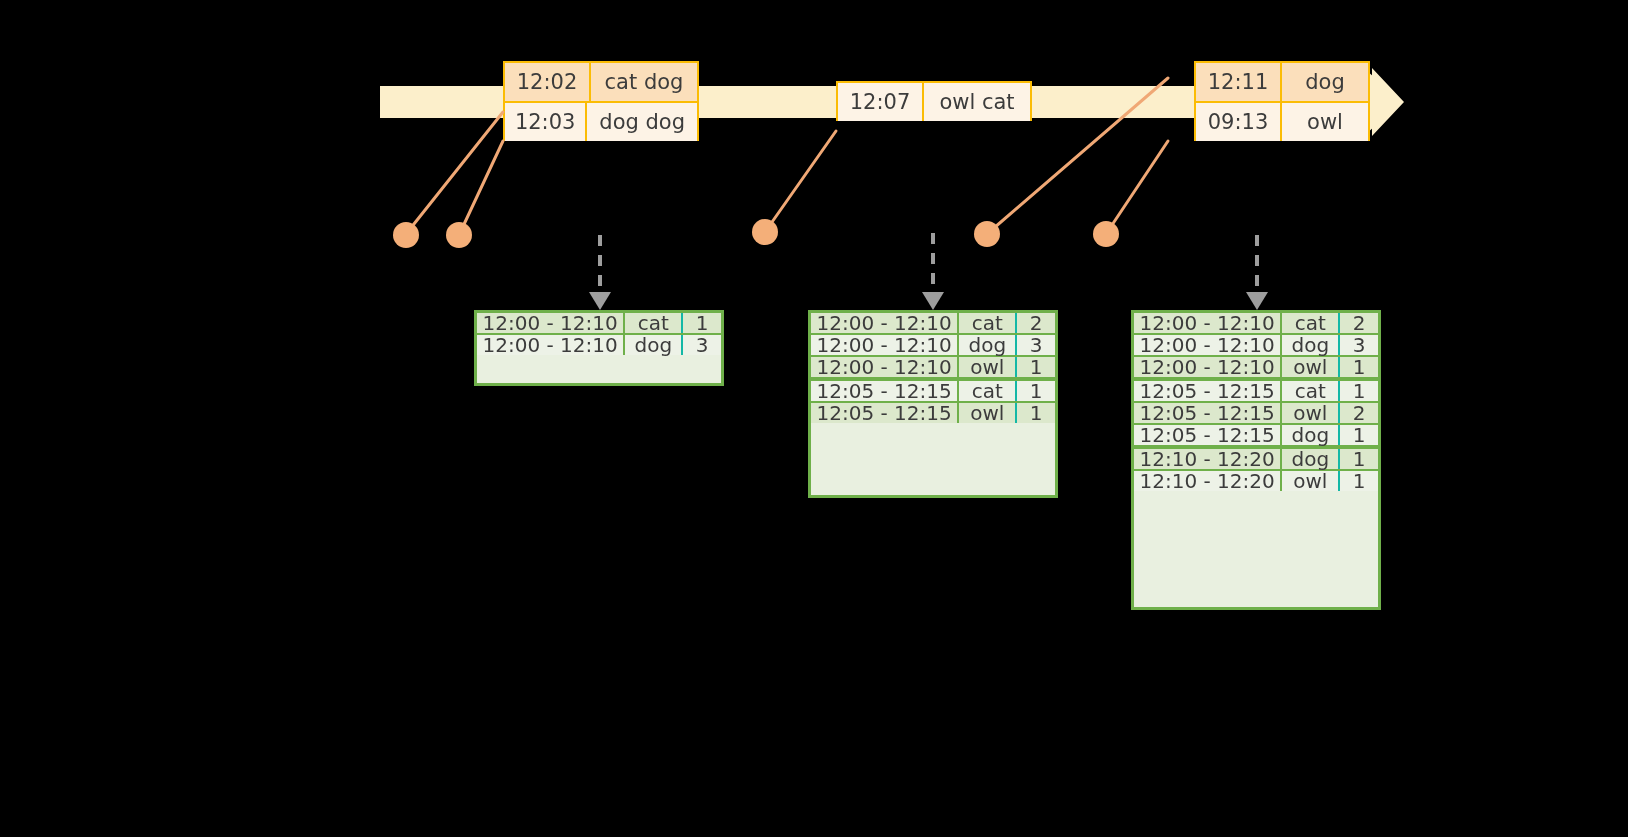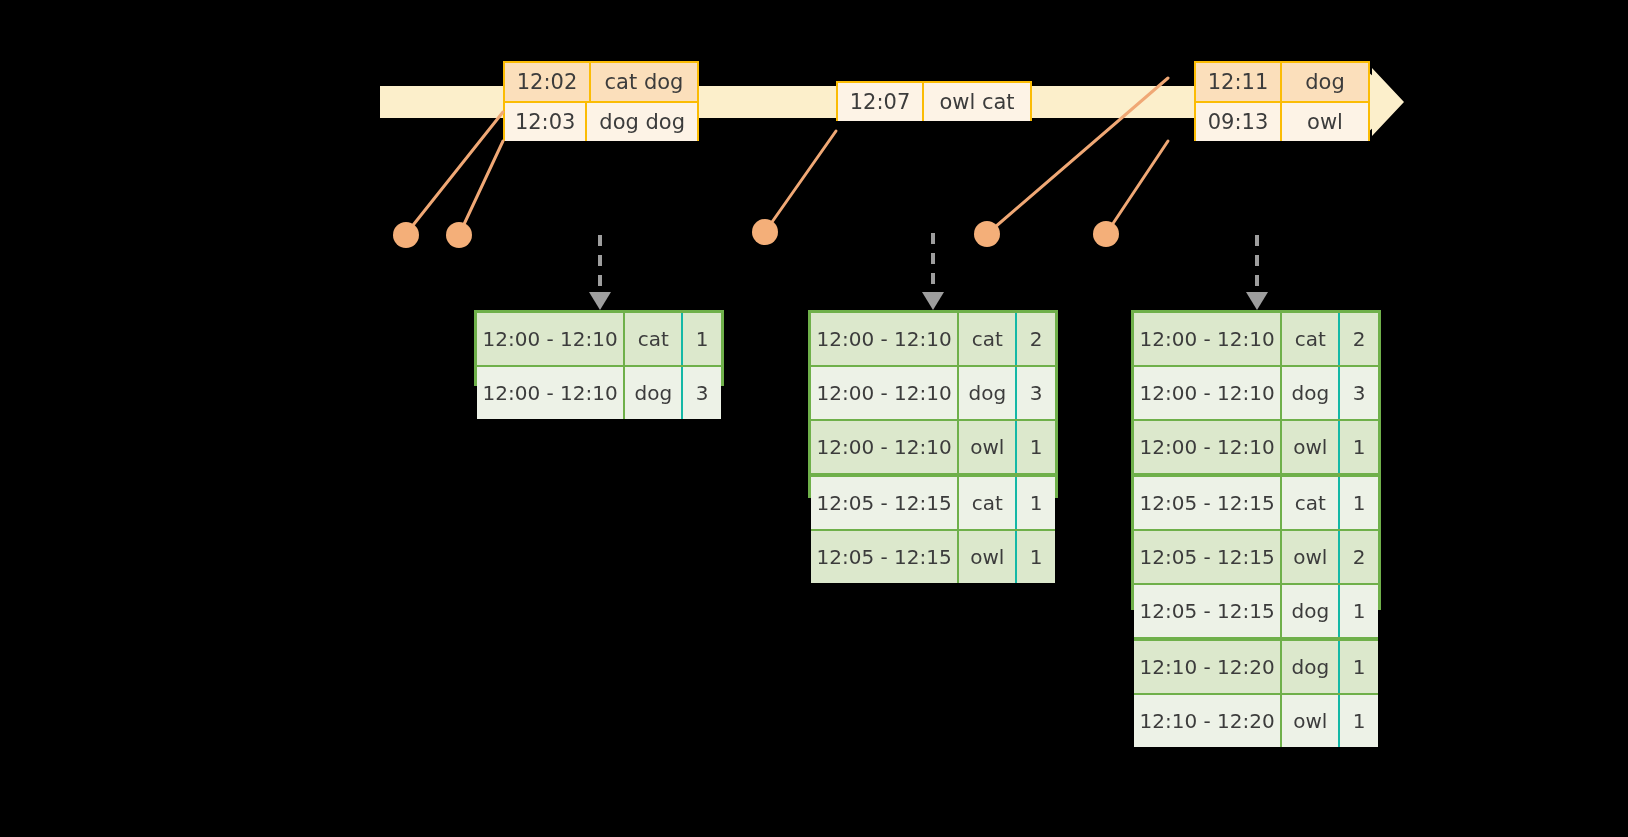--- a/index.html
+++ b/index.html
@@ -87,21 +87,21 @@
   .res-row.group-end { border-bottom: 4px solid #6FB04A; }
   .res-row.shade-a { background: #DCE8CC; }
   .res-row.shade-b { background: #EDF2E7; }
   .res-window, .res-key, .res-count {
     display: flex;
     align-items: center;
     justify-content: center;
     font-size: 20px;
     color: #3C3C3C;
     line-height: 1;
-    height: 52px;
+    height: 20px;
     white-space: nowrap;
   }
   .res-window {
     width: 148px;
     border-right: 2px solid #6FB04A;
   }
   .res-key {
     width: 57px;
     border-right: 2px solid #14b8a6;
   }

